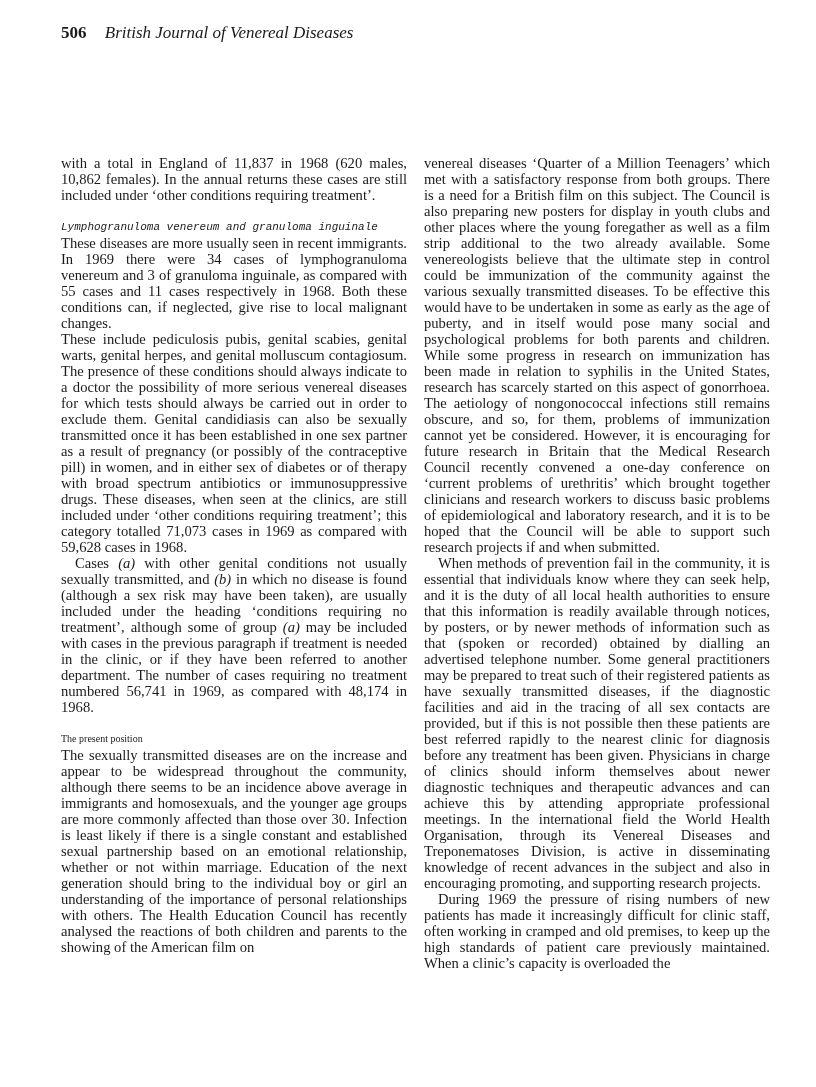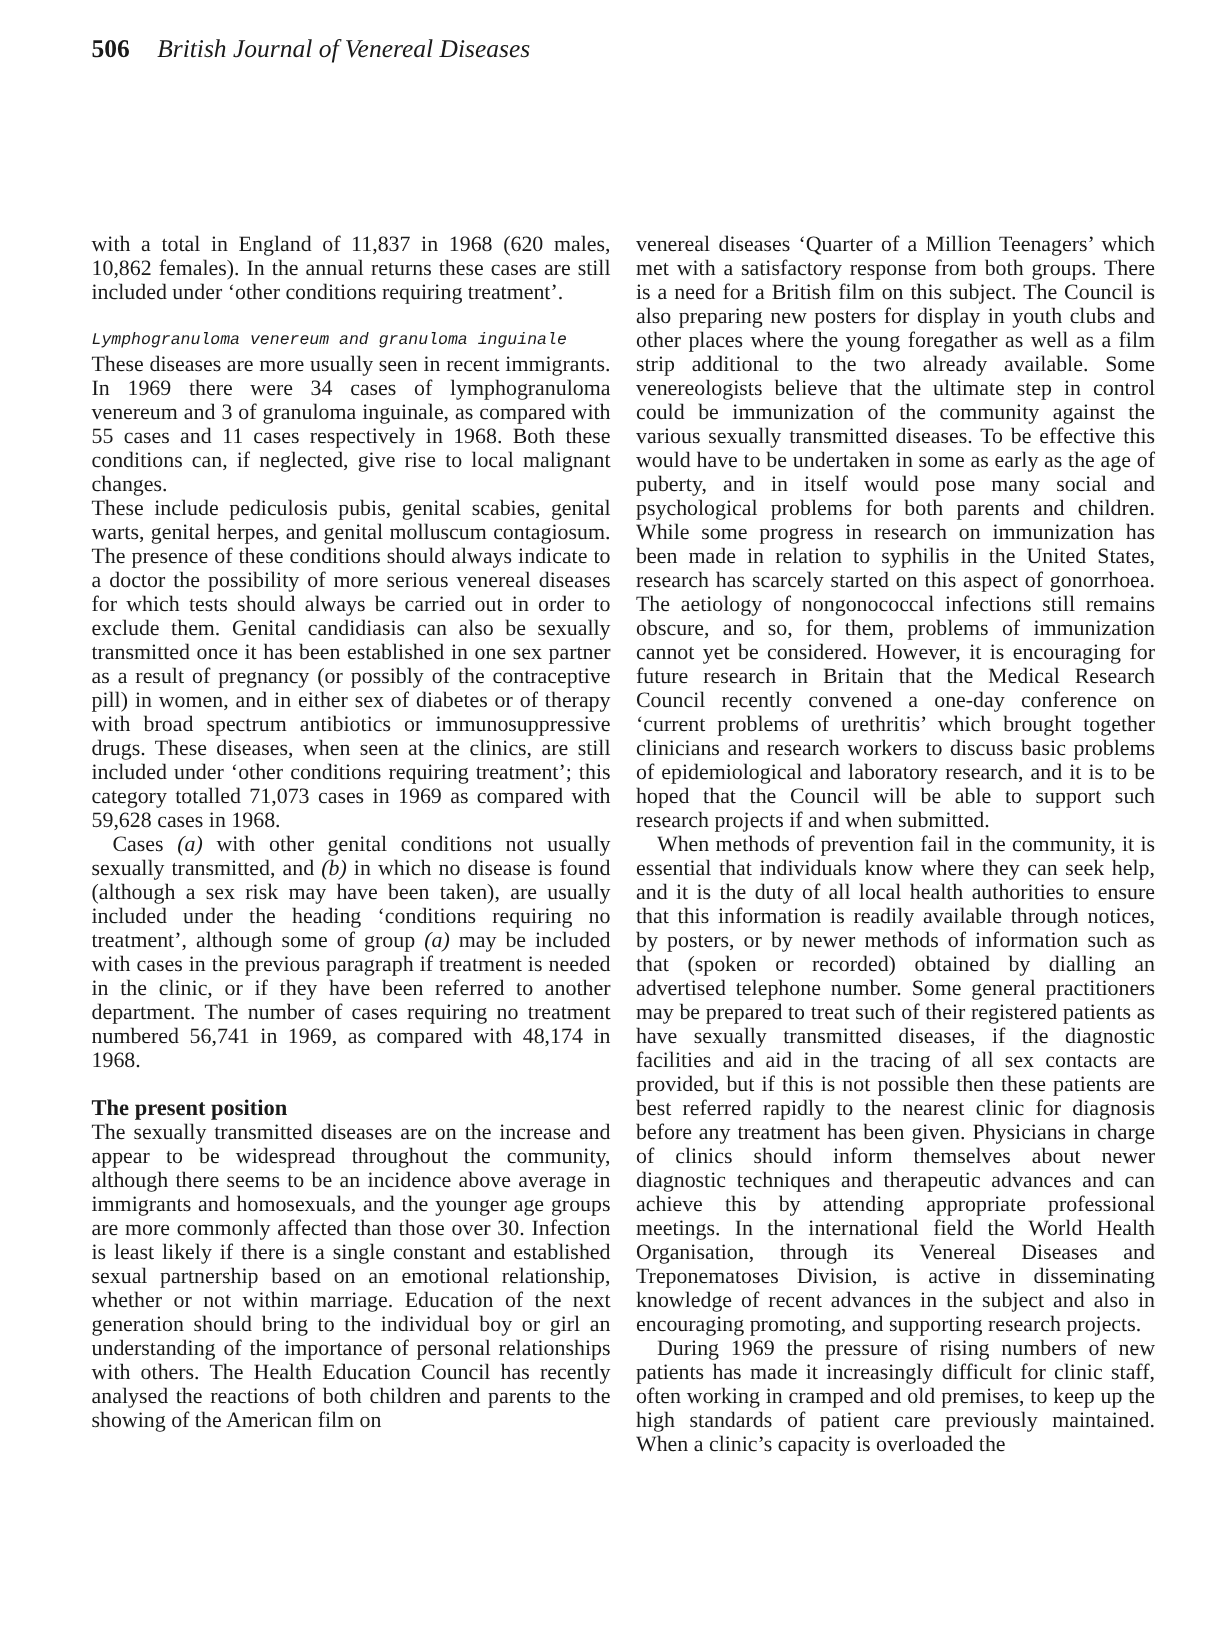--- a/index.html
+++ b/index.html
@@ -21,21 +21,21 @@
   }
   .col-left { left: 61px; width: 346px; }
   .col-right { left: 424px; width: 346px; }
   .col p { margin: 0; }
   .col p.indent { text-indent: 14px; }
   .col h3.subhead {
     margin: 16px 0 0 0; font-size: 11px; line-height: 16px;
     font-weight: normal; font-style: italic; font-family: Liberation Mono, monospace;
   }
   .col h2.section {
-    margin: 16px 0 0 0; font-size: 15px; line-height: 16px; font-weight: bold;
+    margin: 16px 0 0 0; font-size: 10px; line-height: 16px; font-weight: normal;
   }
   .it { font-style: italic; }
 </style>
 </head>
 <body>
 
 <div class="header">
   <span class="page-num">506</span>
   <span class="journal">British Journal of Venereal Diseases</span>
 </div>

